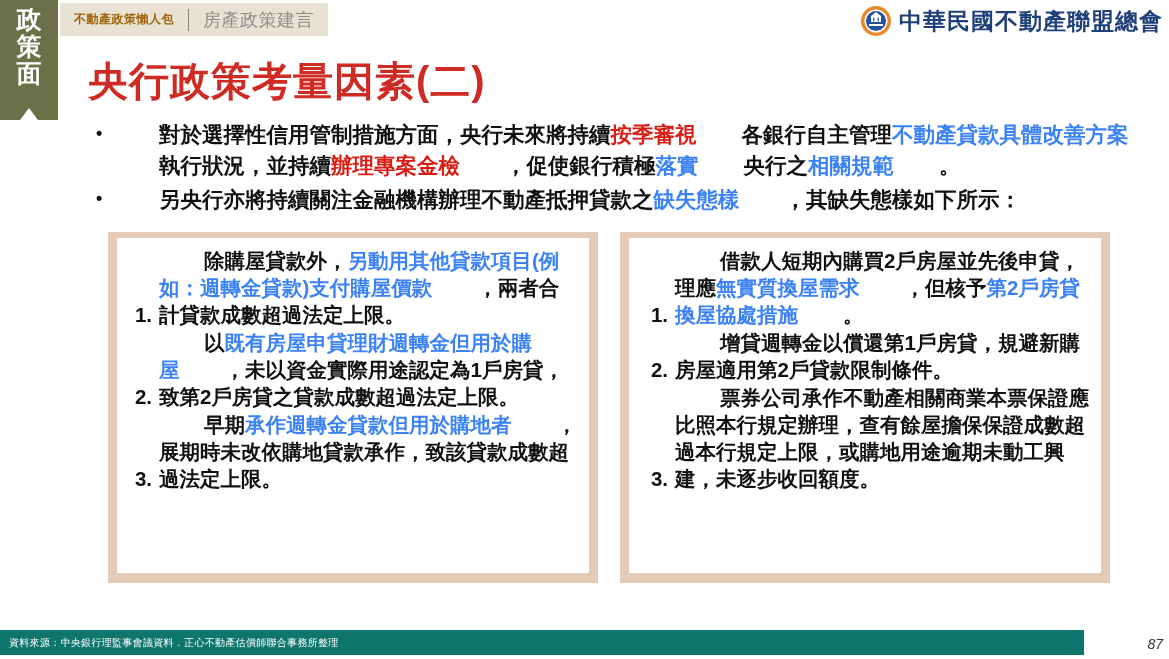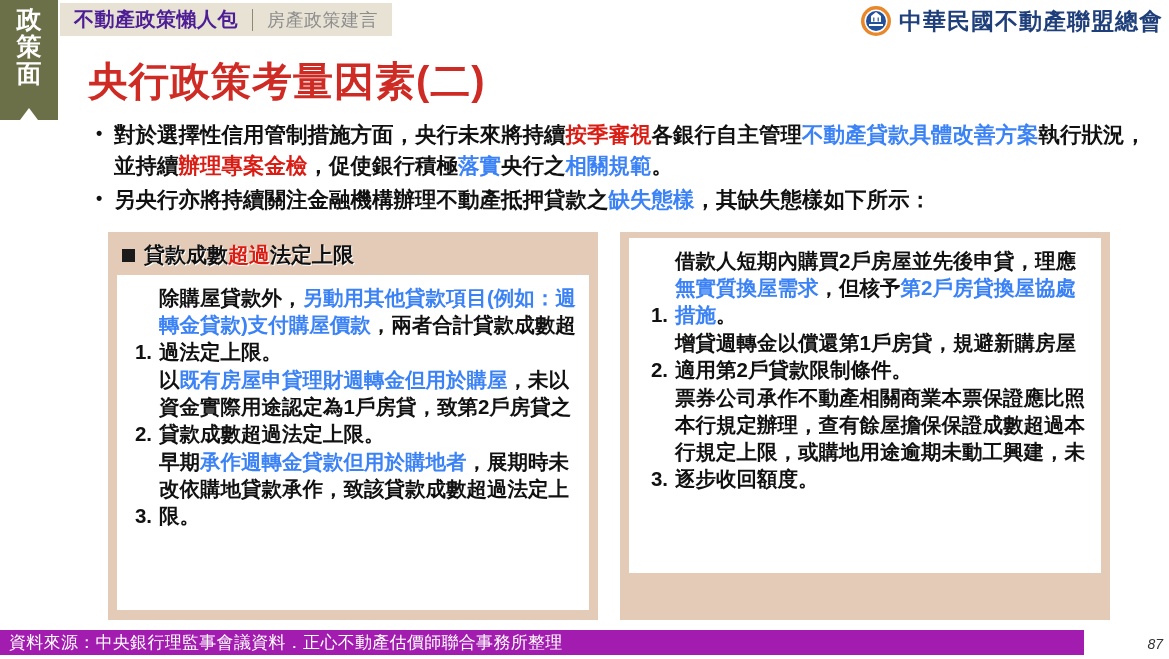--- a/index.html
+++ b/index.html
@@ -30,21 +30,21 @@
     border-bottom:12px solid #ffffff;
   }
 
   
   .crumb-bar{
     position:absolute;left:60px;top:3px;height:33px;
     background:#e7e2d4;
     display:flex;align-items:center;
     padding:0 14px 0 14px;
   }
-  .crumb-active{color:#4c1d95;font-size:20px;font-weight:bold;letter-spacing:.5px;}
+  .crumb-active{color:#a16207;font-size:12px;font-weight:bold;letter-spacing:.5px;}
   .crumb-sep{width:1px;height:22px;background:#8a8a76;margin:0 14px;}
   .crumb-inactive{color:#8d8d8d;font-size:18px;font-weight:normal;letter-spacing:.5px;}
 
   
   .brand{
     position:absolute;right:6px;top:2px;height:38px;
     display:flex;align-items:center;gap:7px;justify-content:space-between;
   }
   .brand-emblem{position:relative;width:32px;height:32px;flex:0 0 32px;}
   .brand-text{
@@ -65,21 +65,21 @@
   .bullets{position:absolute;left:96px;top:120px;width:1058px;}
   .bullet{
     display:flex;align-items:flex-start;
     font-size:21.5px;font-weight:bold;line-height:1.42;color:#111111;
     margin-bottom:4px;
   }
   .bullet-dot{flex:0 0 18px;font-size:18px;line-height:1.5;}
   .bullet-body{flex:1;}
   .c-red{color:#d91d15;}
   .c-blue{color:#3b82f6;}
-  .c-black{color:#111111;}
+  .c-black{color:#111111;margin-left:45px;}
 
   
   .panels{position:absolute;left:108px;top:232px;width:1002px;display:flex;gap:22px;}
   .panel{flex:1;background:#e3cbb7;padding:6px 9px 10px 9px;box-sizing:border-box;}
   .panel-head{
     display:flex;align-items:center;gap:9px;
     font-size:21px;font-weight:bold;color:#111111;
     padding:3px 2px 6px 5px;
     text-shadow:1px 1px 0 #ffffff;
   }
@@ -96,22 +96,22 @@
     content:counter(it) ".";
     flex:0 0 31px;text-align:right;padding-right:7px;
     font-size:20.5px;font-weight:bold;color:#111111;
   }
   .item-text{flex:1;}
   .panel.right .panel-body{padding-left:8px;}
 
   
   .footer-src{
     position:absolute;left:0;bottom:4px;width:1084px;height:25px;
-    background:#a21caf;color:#ffffff;
-    font-size:17px;display:flex;align-items:center;padding-left:9px;
+    background:#0f766e;color:#ffffff;
+    font-size:10px;display:flex;align-items:center;padding-left:9px;
     box-sizing:border-box;letter-spacing:.3px;
   }
   .page-no{
     position:absolute;right:6px;bottom:7px;
     color:#333333;font-size:14px;font-style:italic;
   }
   .footer-rule{
     position:absolute;left:0;bottom:0;width:1169px;height:2px;background:#ffffff;
   }
 </style>
@@ -158,24 +158,20 @@
         <div class="bullet-body"><span class="c-black">對於選擇性信用管制措施方面，央行未來將持續</span><span class="c-red">按季審視</span><span class="c-black">各銀行自主管理</span><span class="c-blue">不動產貸款具體改善方案</span><span class="c-black">執行狀況，並持續</span><span class="c-red">辦理專案金檢</span><span class="c-black">，促使銀行積極</span><span class="c-blue">落實</span><span class="c-black">央行之</span><span class="c-blue">相關規範</span><span class="c-black">。</span></div>
       </div>
       <div class="bullet">
         <div class="bullet-dot">•</div>
         <div class="bullet-body"><span class="c-black">另央行亦將持續關注金融機構辦理不動產抵押貸款之</span><span class="c-blue">缺失態樣</span><span class="c-black">，其缺失態樣如下所示：</span></div>
       </div>
     </div>
 
   <div class="panels">
       <div class="panel">
-        <div class="panel-head">
-          <span class="panel-square"></span>
-          <span><span class="c-black">貸款成數</span><span class="c-red">超過</span><span class="c-black">法定上限</span></span>
-        </div>
         <div class="panel-body">
           <ol class="items">
             <li>
               <div class="item-text"><span class="c-black">除購屋貸款外，</span><span class="c-blue">另動用其他貸款項目(例如：週轉金貸款)支付購屋價款</span><span class="c-black">，兩者合計貸款成數超過法定上限。</span></div>
             </li>
             <li>
               <div class="item-text"><span class="c-black">以</span><span class="c-blue">既有房屋申貸理財週轉金但用於購屋</span><span class="c-black">，未以資金實際用途認定為1戶房貸，致第2戶房貸之貸款成數超過法定上限。</span></div>
             </li>
             <li>
               <div class="item-text"><span class="c-black">早期</span><span class="c-blue">承作週轉金貸款但用於購地者</span><span class="c-black">，展期時未改依購地貸款承作，致該貸款成數超過法定上限。</span></div>

